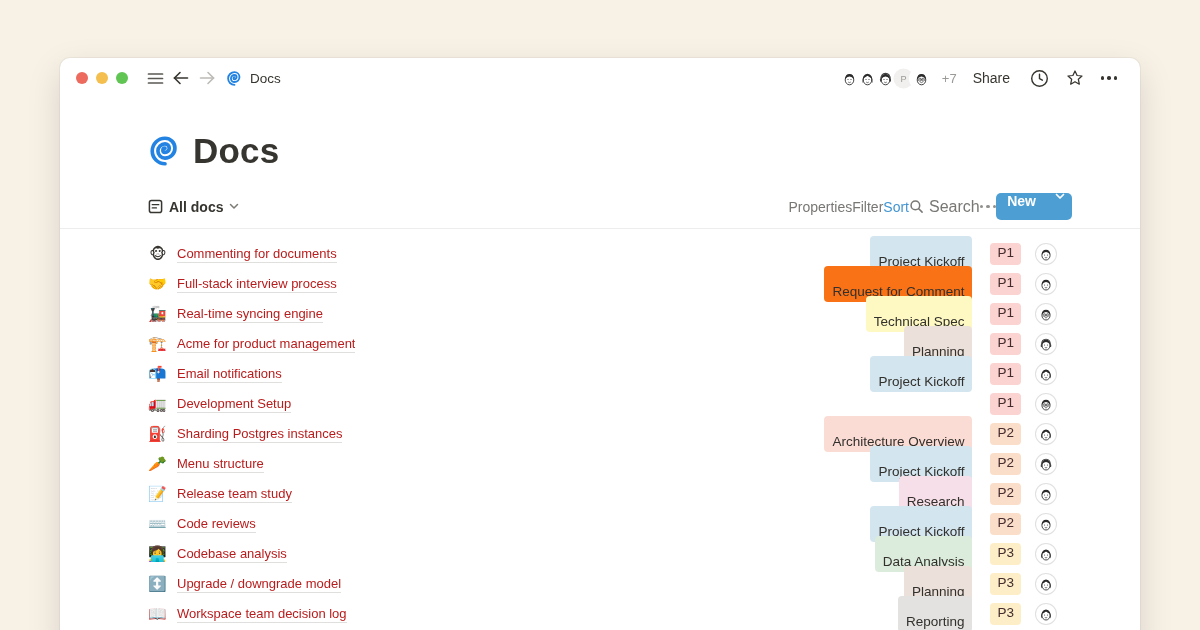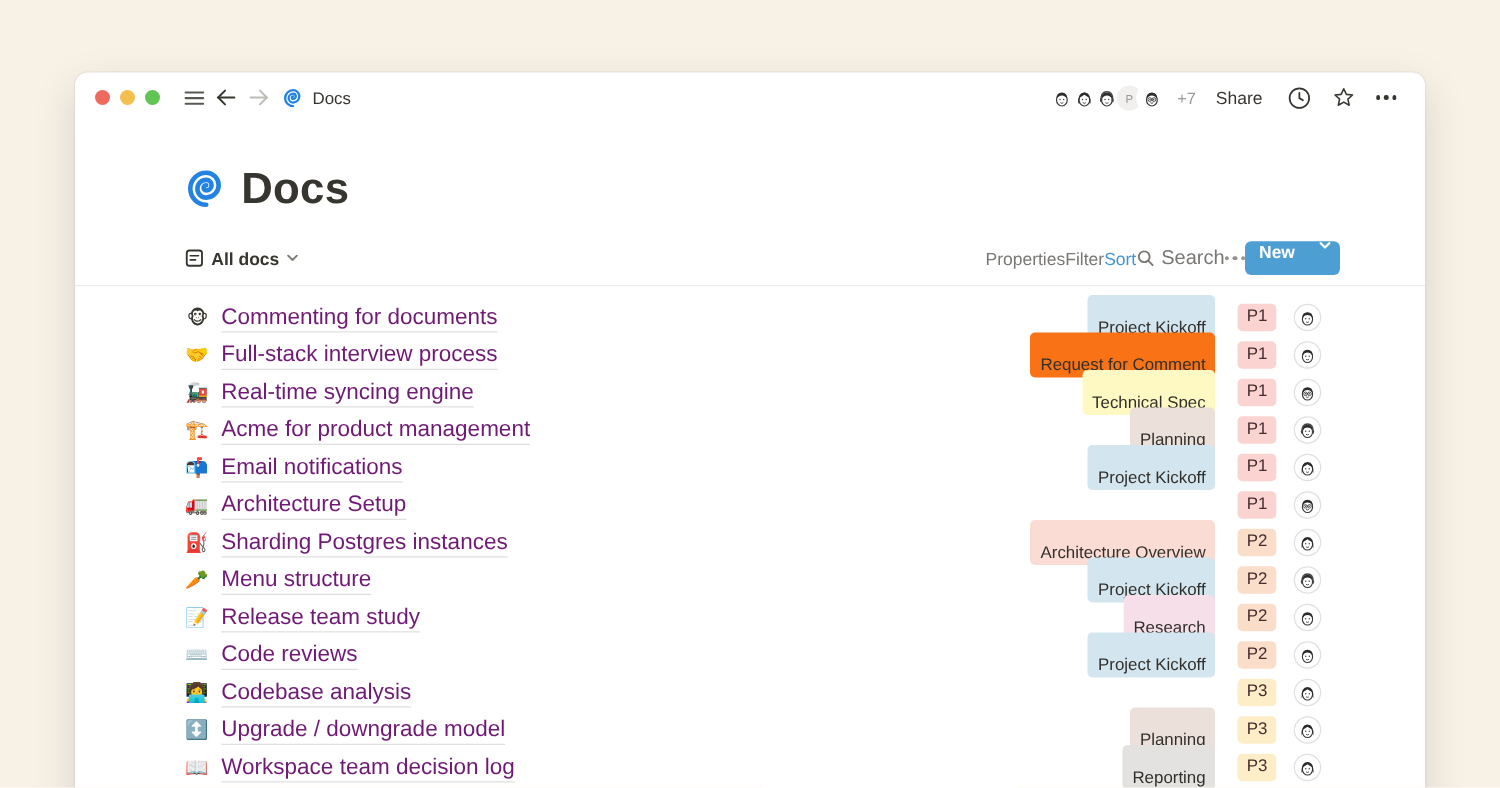--- a/index.html
+++ b/index.html
@@ -64,21 +64,21 @@
     color: #fff; font-size: 14px; font-weight: 600; cursor: pointer; height: 27px;
   }
   .new-main { display: flex; align-items: center; padding: 0 11px; }
   .new-divider { width: 1px; background: rgba(255,255,255,.35); }
   .new-caret { display: flex; align-items: center; padding: 0 7px; }
   
   .rows { padding: 10px 83px 0 88px; }
   .doc-row { display: flex; align-items: center; height: 30px; cursor: pointer; }
   .row-emoji { width: 20px; font-size: 15px; margin-right: 9px; text-align: center;
     font-family: "DejaVu Sans", sans-serif; flex: none; }
-  .row-title { font-size: 18px; font-weight: 500; color: #701a75;
+  .row-title { font-size: 13px; font-weight: 500; color: #b91c1c;
     border-bottom: 1px solid rgba(55,53,47,.16); padding-bottom: 1px;
     white-space: nowrap; overflow: hidden; }
   .row-left { flex: 1; display: flex; align-items: center; min-width: 0; }
   .row-tag {
     font-size: 13.5px; color: #32302c; padding: 17px 8px 2px; border-radius: 4px;
     white-space: nowrap; line-height: 17px;
   }
   .row-priority {
     margin-left: 18px; font-size: 13.5px; color: #442c2e; padding: 1px 7px 4px;
     border-radius: 4px; line-height: 17px; min-width: 28px; text-align: center; flex: none;
@@ -354,21 +354,21 @@
               <circle cx="13.7" cy="13.2" r="0.65" fill="#333"></circle>
               <path d="M10.9 16.4 q1.1 .9 2.2 0" stroke="#333" fill="none" stroke-width="0.8" stroke-linecap="round"></path>
               <path d="M6.3 17.4 Q5.6 7.1 12 6.7 Q18.4 7.1 17.7 17.4 Q16.4 15.7 16.5 11.6 Q14 10.5 12 8.9 Q10 10.5 7.5 11.6 Q7.6 15.7 6.3 17.4" fill="#2c2c2c"></path>
             </svg>
           </span>
   </div>
 
   <div class="doc-row">
     <span class="row-left">
       <span class="row-emoji">🚛</span>
-      <span class="row-title">Architecture Setup</span>
+      <span class="row-title">Development Setup</span>
     </span>
     <span class="tag-col"></span>
     <span class="row-priority" style="background: rgb(251, 211, 208);">P1</span>
     <span class="avatar row-avatar">
             <svg viewBox="0 0 24 24">
               <ellipse cx="12" cy="13.6" rx="4.9" ry="5.6" fill="#fff" stroke="#3a3a3a" stroke-width="1.1"></ellipse>
               <circle cx="10.3" cy="13.2" r="0.65" fill="#333"></circle>
               <circle cx="13.7" cy="13.2" r="0.65" fill="#333"></circle>
               <path d="M10.9 16.4 q1.1 .9 2.2 0" stroke="#333" fill="none" stroke-width="0.8" stroke-linecap="round"></path>
               <path d="M6.9 13 Q7 6.9 12 6.9 Q17 6.9 17.1 13 Q15 9.7 12 9.7 Q9 9.7 6.9 13" fill="#2c2c2c"></path>
@@ -460,20 +460,23 @@
               <path d="M6.9 13 Q7 6.9 12 6.9 Q17 6.9 17.1 13 Q15 9.7 12 9.7 Q9 9.7 6.9 13" fill="#2c2c2c"></path>
             </svg>
           </span>
   </div>
 
   <div class="doc-row">
     <span class="row-left">
       <span class="row-emoji">👩‍💻</span>
       <span class="row-title">Codebase analysis</span>
     </span>
+    <span class="tag-col">
+            <span class="row-tag" style="background: rgb(220, 236, 220);">Data Analysis</span>
+          </span>
     <span class="row-priority" style="background: rgb(253, 238, 199);">P3</span>
     <span class="avatar row-avatar">
             <svg viewBox="0 0 24 24">
               <ellipse cx="12" cy="13.6" rx="4.9" ry="5.6" fill="#fff" stroke="#3a3a3a" stroke-width="1.1"></ellipse>
               <circle cx="10.3" cy="13.2" r="0.65" fill="#333"></circle>
               <circle cx="13.7" cy="13.2" r="0.65" fill="#333"></circle>
               <path d="M10.9 16.4 q1.1 .9 2.2 0" stroke="#333" fill="none" stroke-width="0.8" stroke-linecap="round"></path>
               <path d="M6.3 17.4 Q5.6 7.1 12 6.7 Q18.4 7.1 17.7 17.4 Q16.4 15.7 16.5 11.6 Q14 10.5 12 8.9 Q10 10.5 7.5 11.6 Q7.6 15.7 6.3 17.4" fill="#2c2c2c"></path>
             </svg>
           </span>

